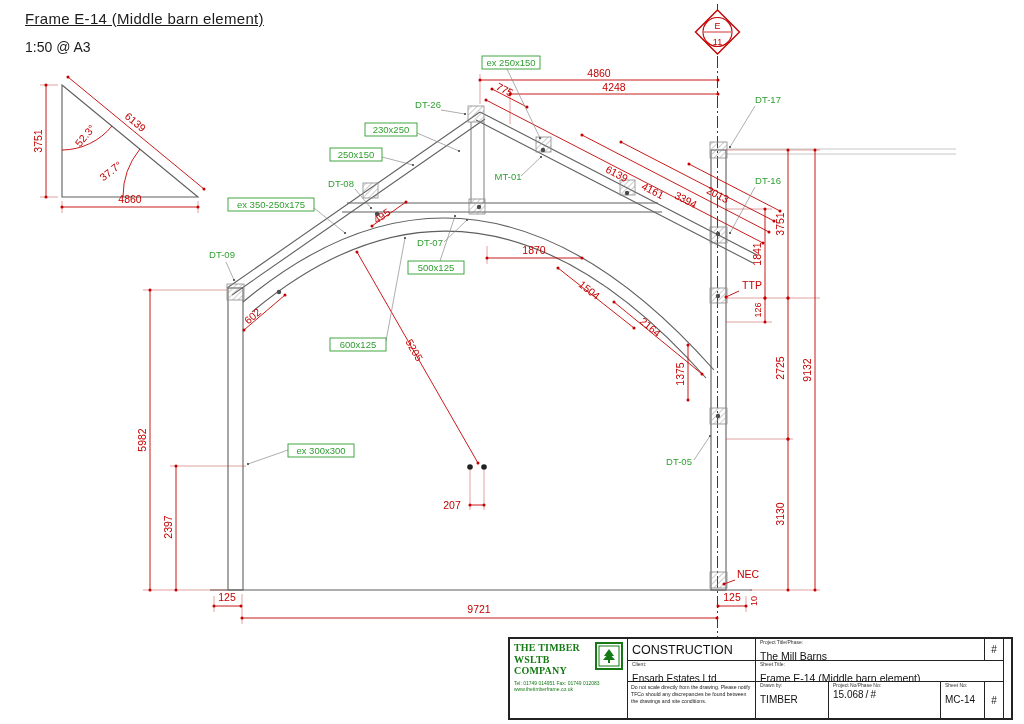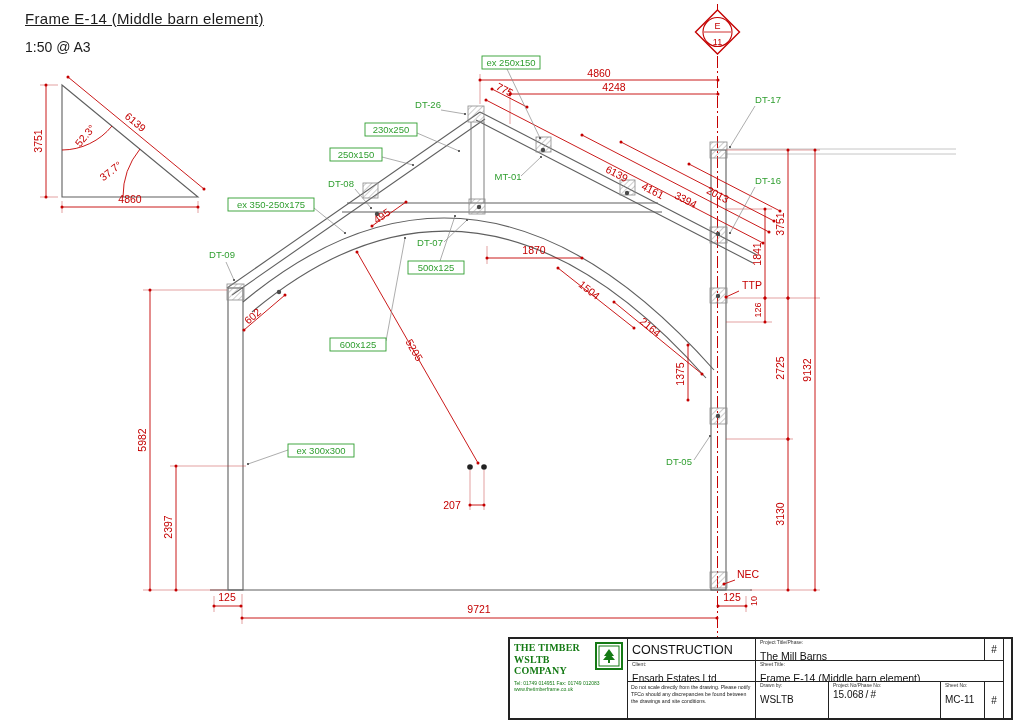--- a/index.html
+++ b/index.html
@@ -331,31 +331,31 @@
     </div>
     <div class="row rB">
       <div class="cell grow">
         <span class="lab">Sheet Title:</span>
         <span class="val val-big">Frame E-14 (Middle barn element)</span>
       </div>
     </div>
     <div class="row rC">
       <div class="cell" style="width:72px;">
         <span class="lab">Drawn by:</span>
-        <span class="val">WSLTB</span>
+        <span class="val">TIMBER</span>
       </div>
       <div class="cell bl" style="width:112px;">
         <span class="lab">Project No/Phase No:</span>
         <span class="val pnflex">
           <span>15.068</span>
           <span>/</span>
           <span>#</span>
         </span>
       </div>
       <div class="cell bl grow">
         <span class="lab">Sheet No:</span>
-        <span class="val">MC-11</span>
+        <span class="val">MC-14</span>
       </div>
       <div class="revcell">#</div>
     </div>
   </div>
   <div class="tb-col tb-strip"></div>
 </div>
 
 </body></html>

